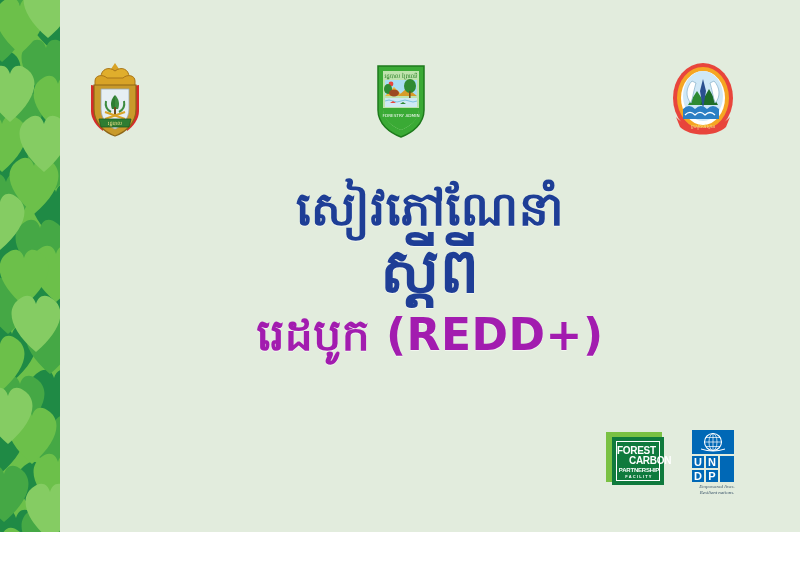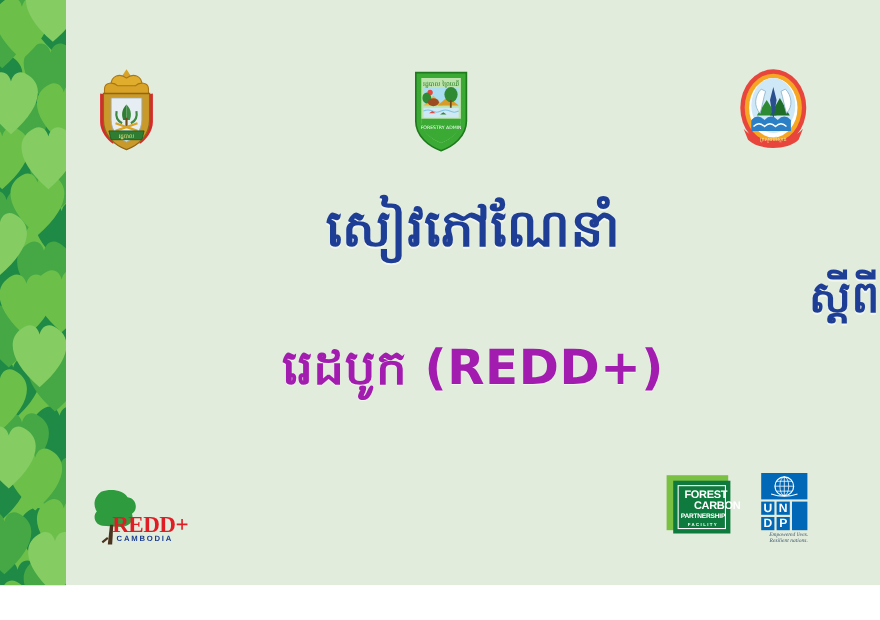--- a/index.html
+++ b/index.html
@@ -45,23 +45,22 @@
     font-family: "DejaVu Sans", sans-serif;
     font-weight: bold;
     letter-spacing: 0.5px;
     text-shadow: 0 1px 0 rgba(255,255,255,0.55);
   }
   .title-line-1 {
     font-size: 47px;
     line-height: 62px;
   }
   .title-line-2 {
-    font-size: 40px;
+    font-size: 62px;
     line-height: 62px;
-    text-align: right;
   }
   .title-line-3 {
     color: #a21caf;
     font-family: "DejaVu Sans", sans-serif;
     font-weight: bold;
     font-size: 44px;
     line-height: 66px;
     letter-spacing: 0.5px;
     text-shadow: 0 1px 0 rgba(255,255,255,0.55);
   }
@@ -120,21 +119,21 @@
   #fcpf-logo .fcpf-inner {
     position: absolute;
     left: 10px; top: 9px;
     width: 44px; height: 40px;
     border: 1px solid #ffffff;
     box-sizing: border-box;
   }
   #fcpf-logo .fcpf-t1, #fcpf-logo .fcpf-t2 {
     position: absolute;
     left: 0; width: 44px;
-    text-align: right;
+    text-align: left;
     color: #ffffff;
     font-family: "Liberation Sans", sans-serif;
     font-weight: bold;
     font-size: 10px;
     line-height: 11px;
     letter-spacing: -0.3px;
   }
   #fcpf-logo .fcpf-t1 { top: 3px; }
   #fcpf-logo .fcpf-t2 { top: 13px; margin-left: 12px; }
   #fcpf-logo .fcpf-t3 {
@@ -358,29 +357,20 @@
       <text x="35" y="69" font-family="DejaVu Sans, sans-serif" font-size="4.5" fill="#f7e38a" text-anchor="middle">ក្រសួងបរិស្ថាន</text>
     </svg>
   </div>
 
   <div id="title-block">
     <div class="title-line-1">សៀវភៅណែនាំ</div>
     <div class="title-line-2">ស្តីពី</div>
     <div class="title-line-3">រេដបូក (REDD+)</div>
   </div>
 
-  <div id="redd-logo">
-    <svg width="54" height="56" viewBox="0 0 54 56" xmlns="http://www.w3.org/2000/svg" style="position:absolute;left:0;top:0;">
-      <path d="M12 4 C6 8 4 16 8 22 C4 26 6 34 13 35 L30 36 C38 36 42 30 40 24 C46 20 44 10 36 9 C32 2 20 1 12 4 Z" fill="#2e9b3f"></path>
-      <path d="M20 34 L18 52 L22 52 L23 34 Z" fill="#4a3420"></path>
-      <path d="M18 46 L13 50" stroke="#4a3420" stroke-width="2" fill="none"></path>
-    </svg>
-    <div class="redd-word">REDD+</div>
-    <div class="cambodia-word">CAMBODIA</div>
-  </div>
 
   <div id="fcpf-logo">
     <div class="fcpf-pale"></div>
     <div class="fcpf-dark"></div>
     <div class="fcpf-inner">
       <div class="fcpf-t1">FOREST</div>
       <div class="fcpf-t2">CARBON</div>
       <div class="fcpf-t3">PARTNERSHIP</div>
       <div class="fcpf-t4">FACILITY</div>
     </div>

